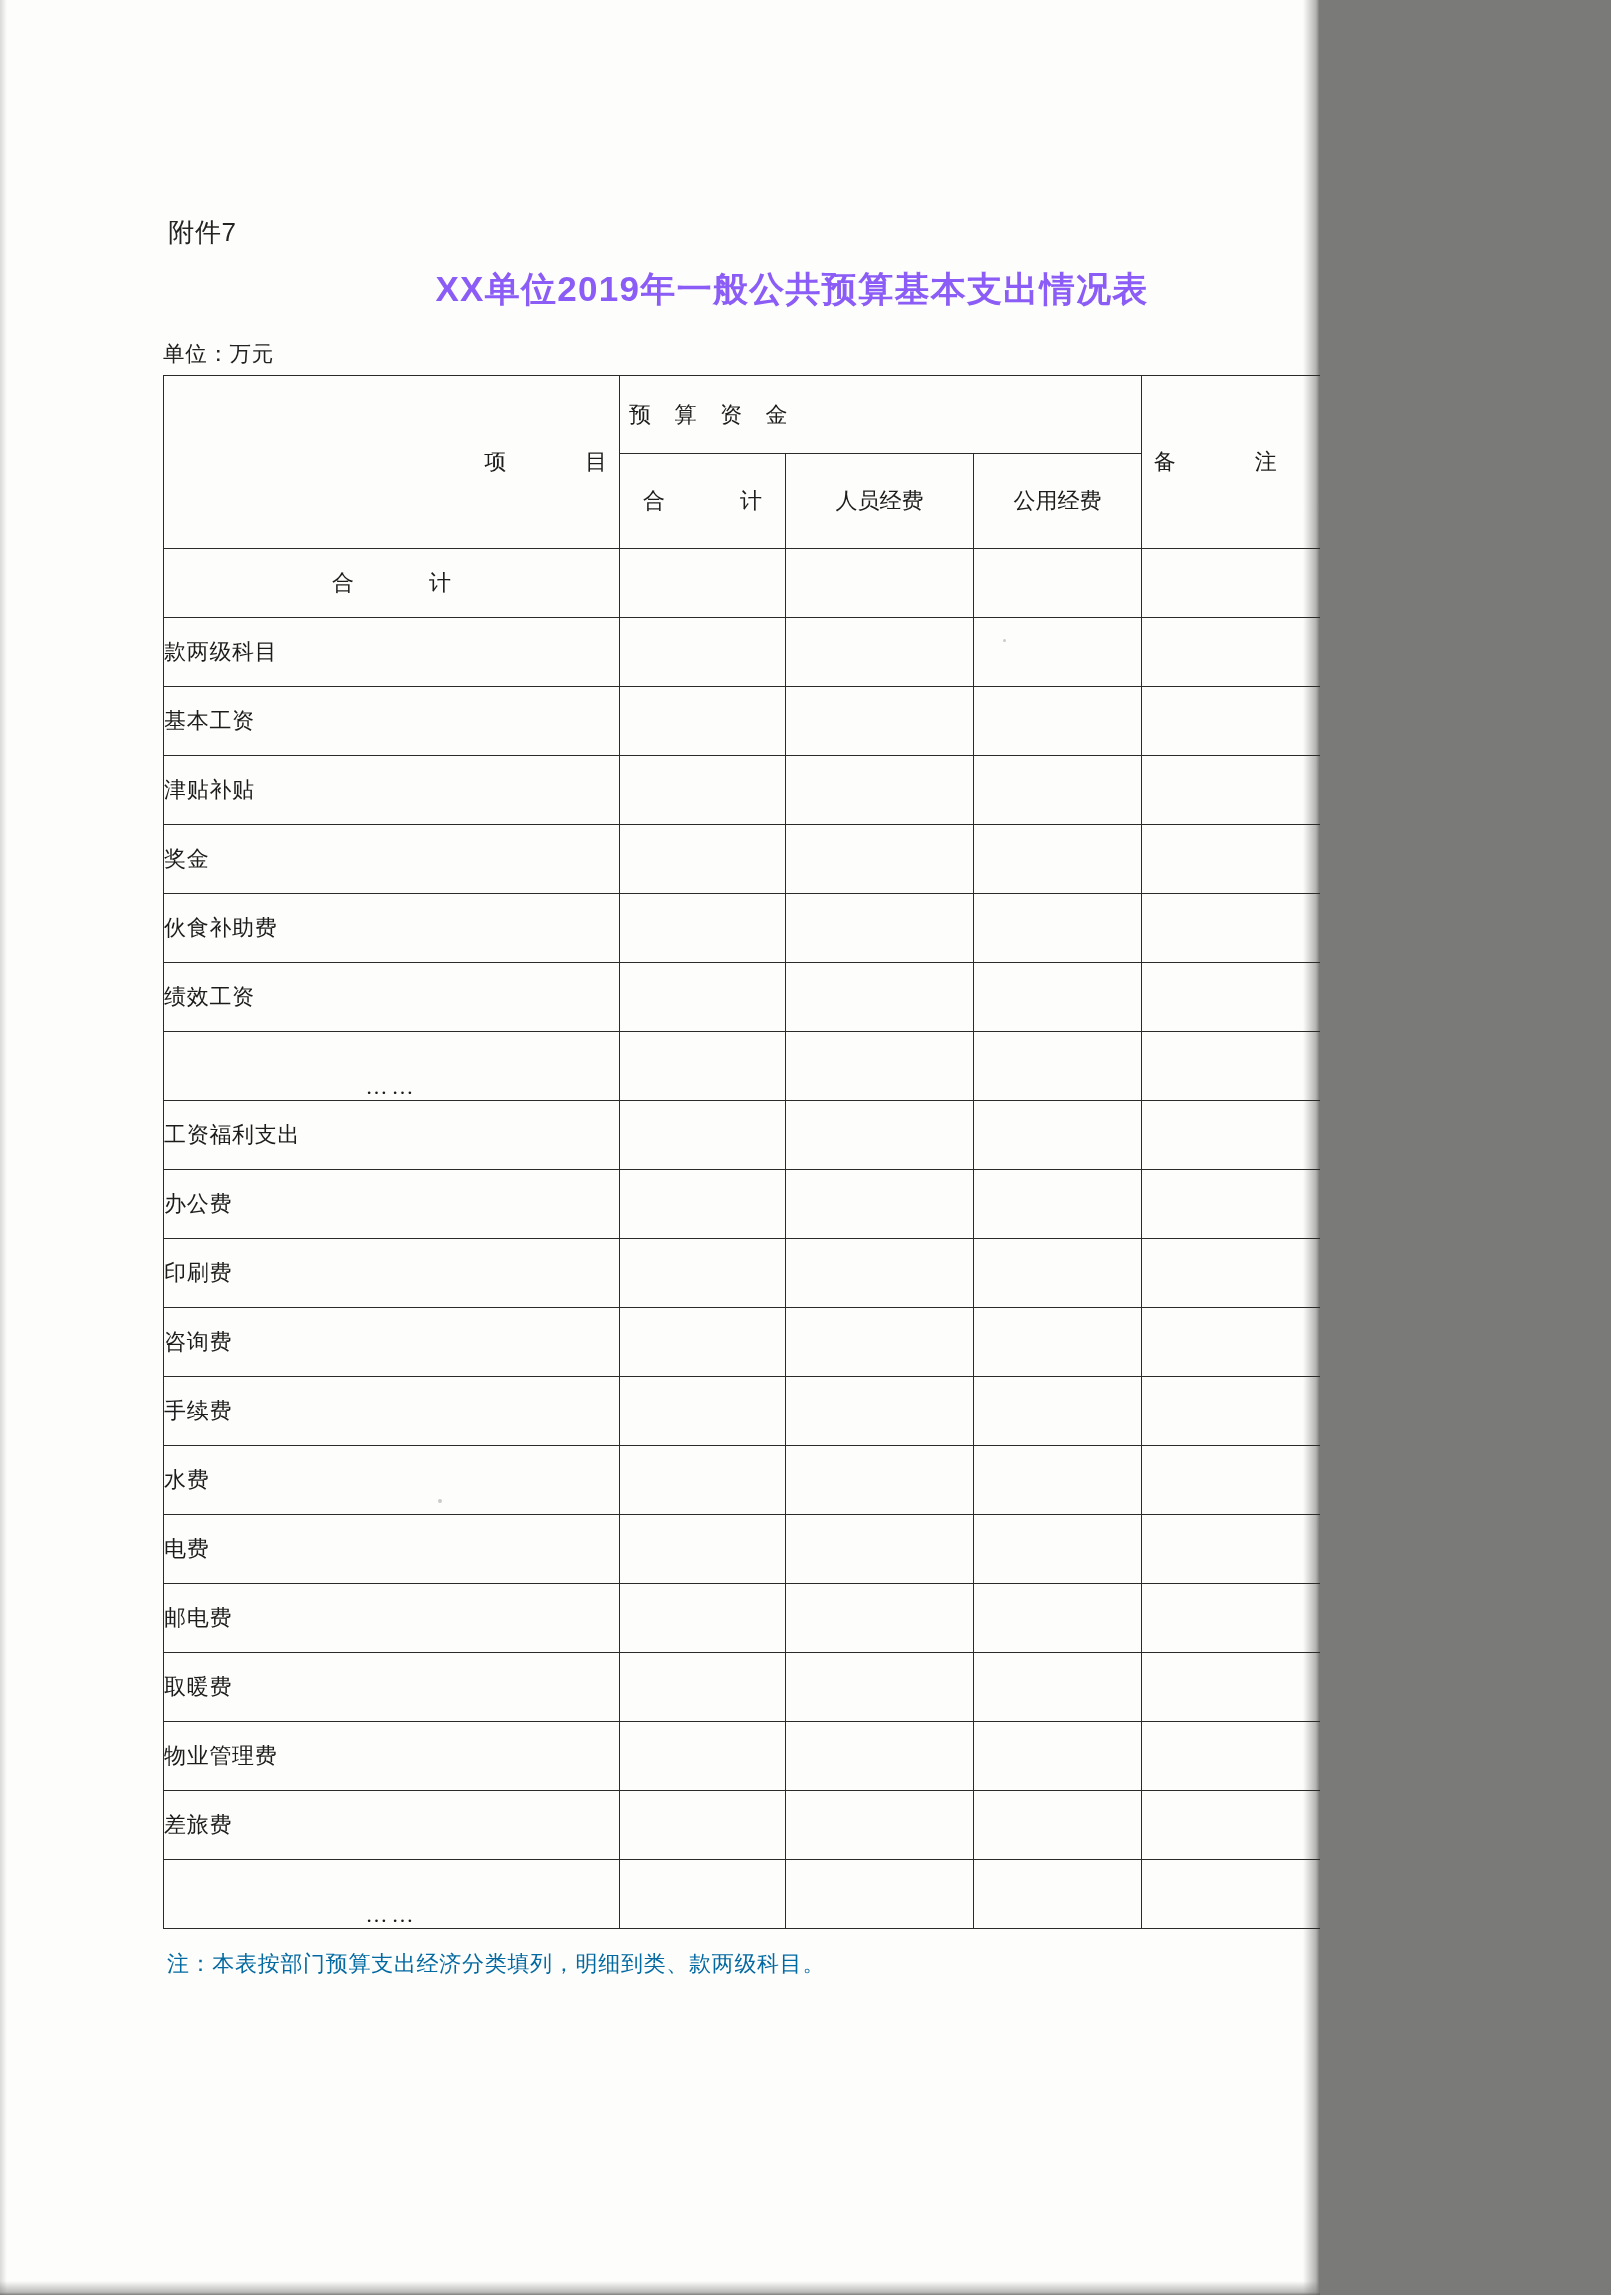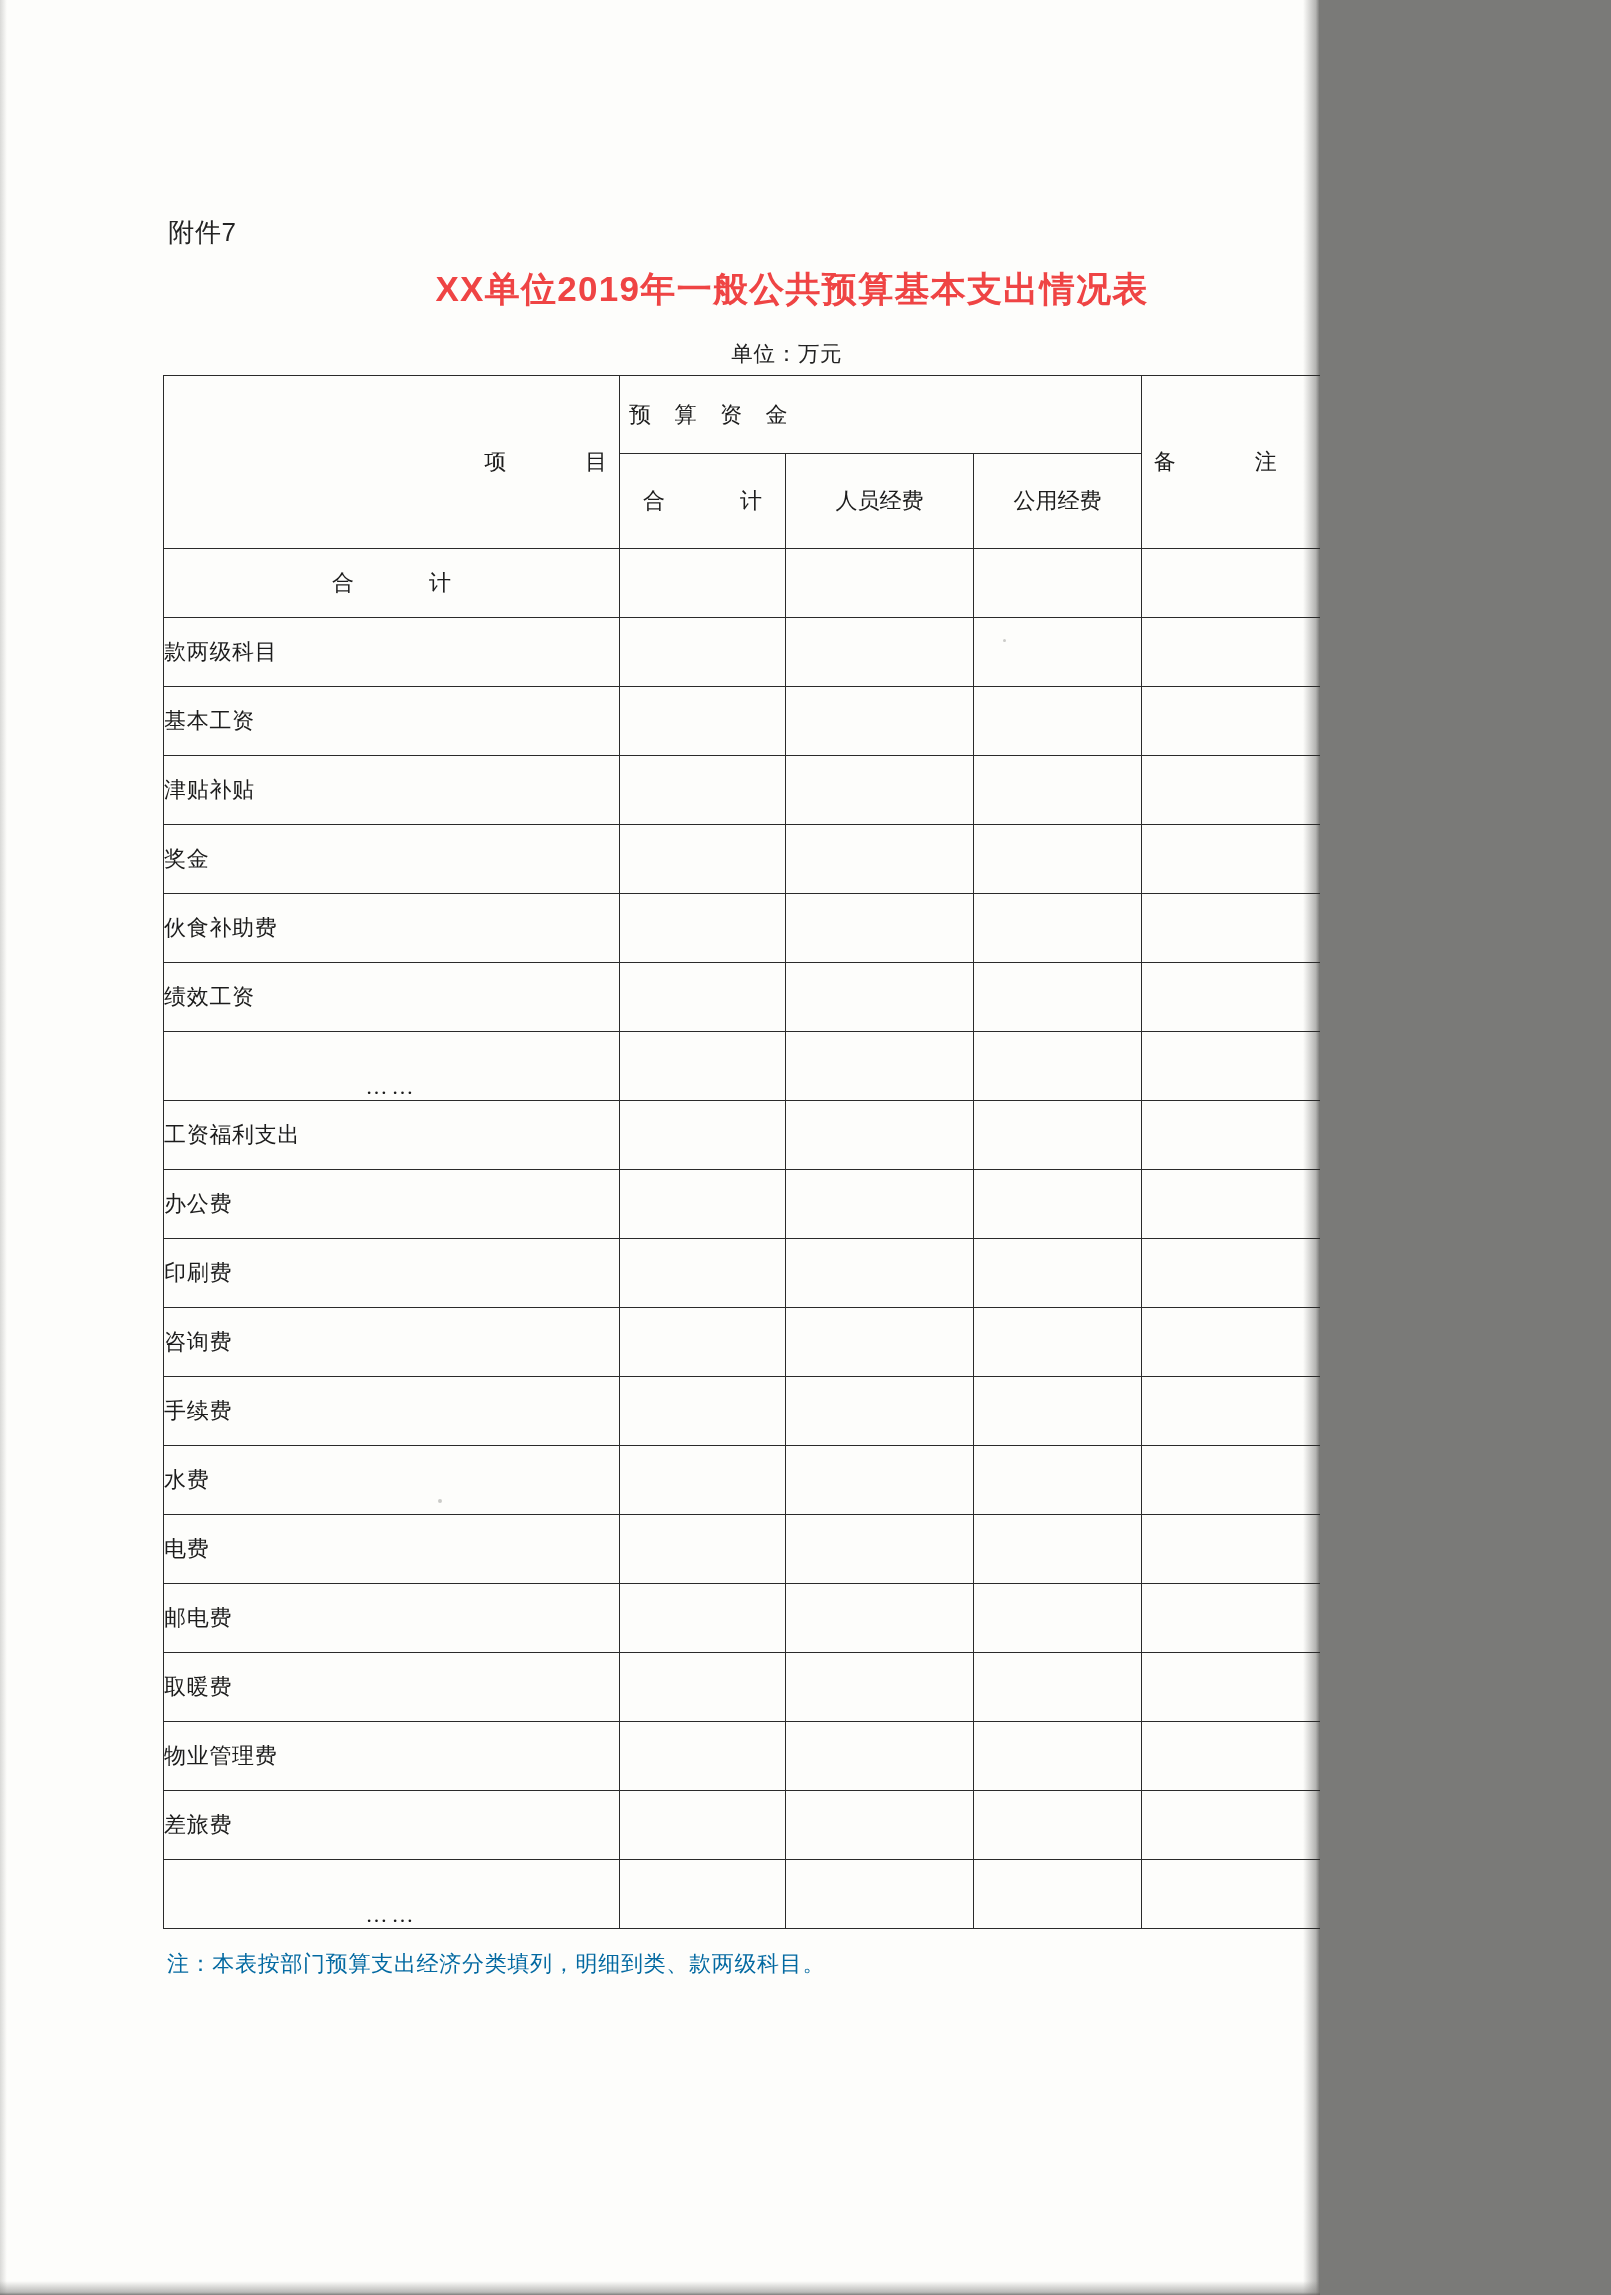--- a/index.html
+++ b/index.html
@@ -51,24 +51,24 @@
     color: #242424;
     margin-left: 5.2px;
   }
   .doc-title {
     text-align: center;
     font-family: "Liberation Sans", "DejaVu Sans", sans-serif;
     font-weight: bold;
     font-size: 35px;
     letter-spacing: 1.3px;
     margin-top: 15.6px;
-    color: #ef4444;
+    color: #8b5cf6;
   }
   .unit-note {
-    text-align: center;
+    text-align: left;
     font-size: 21.5px;
     margin-top: 26px;
     margin-right: 10.4px;
     letter-spacing: 0.7px;
     color: #222;
   }
   table.budget {
     border-collapse: collapse;
     width: 1218px;
     margin-top: 7.8px;

